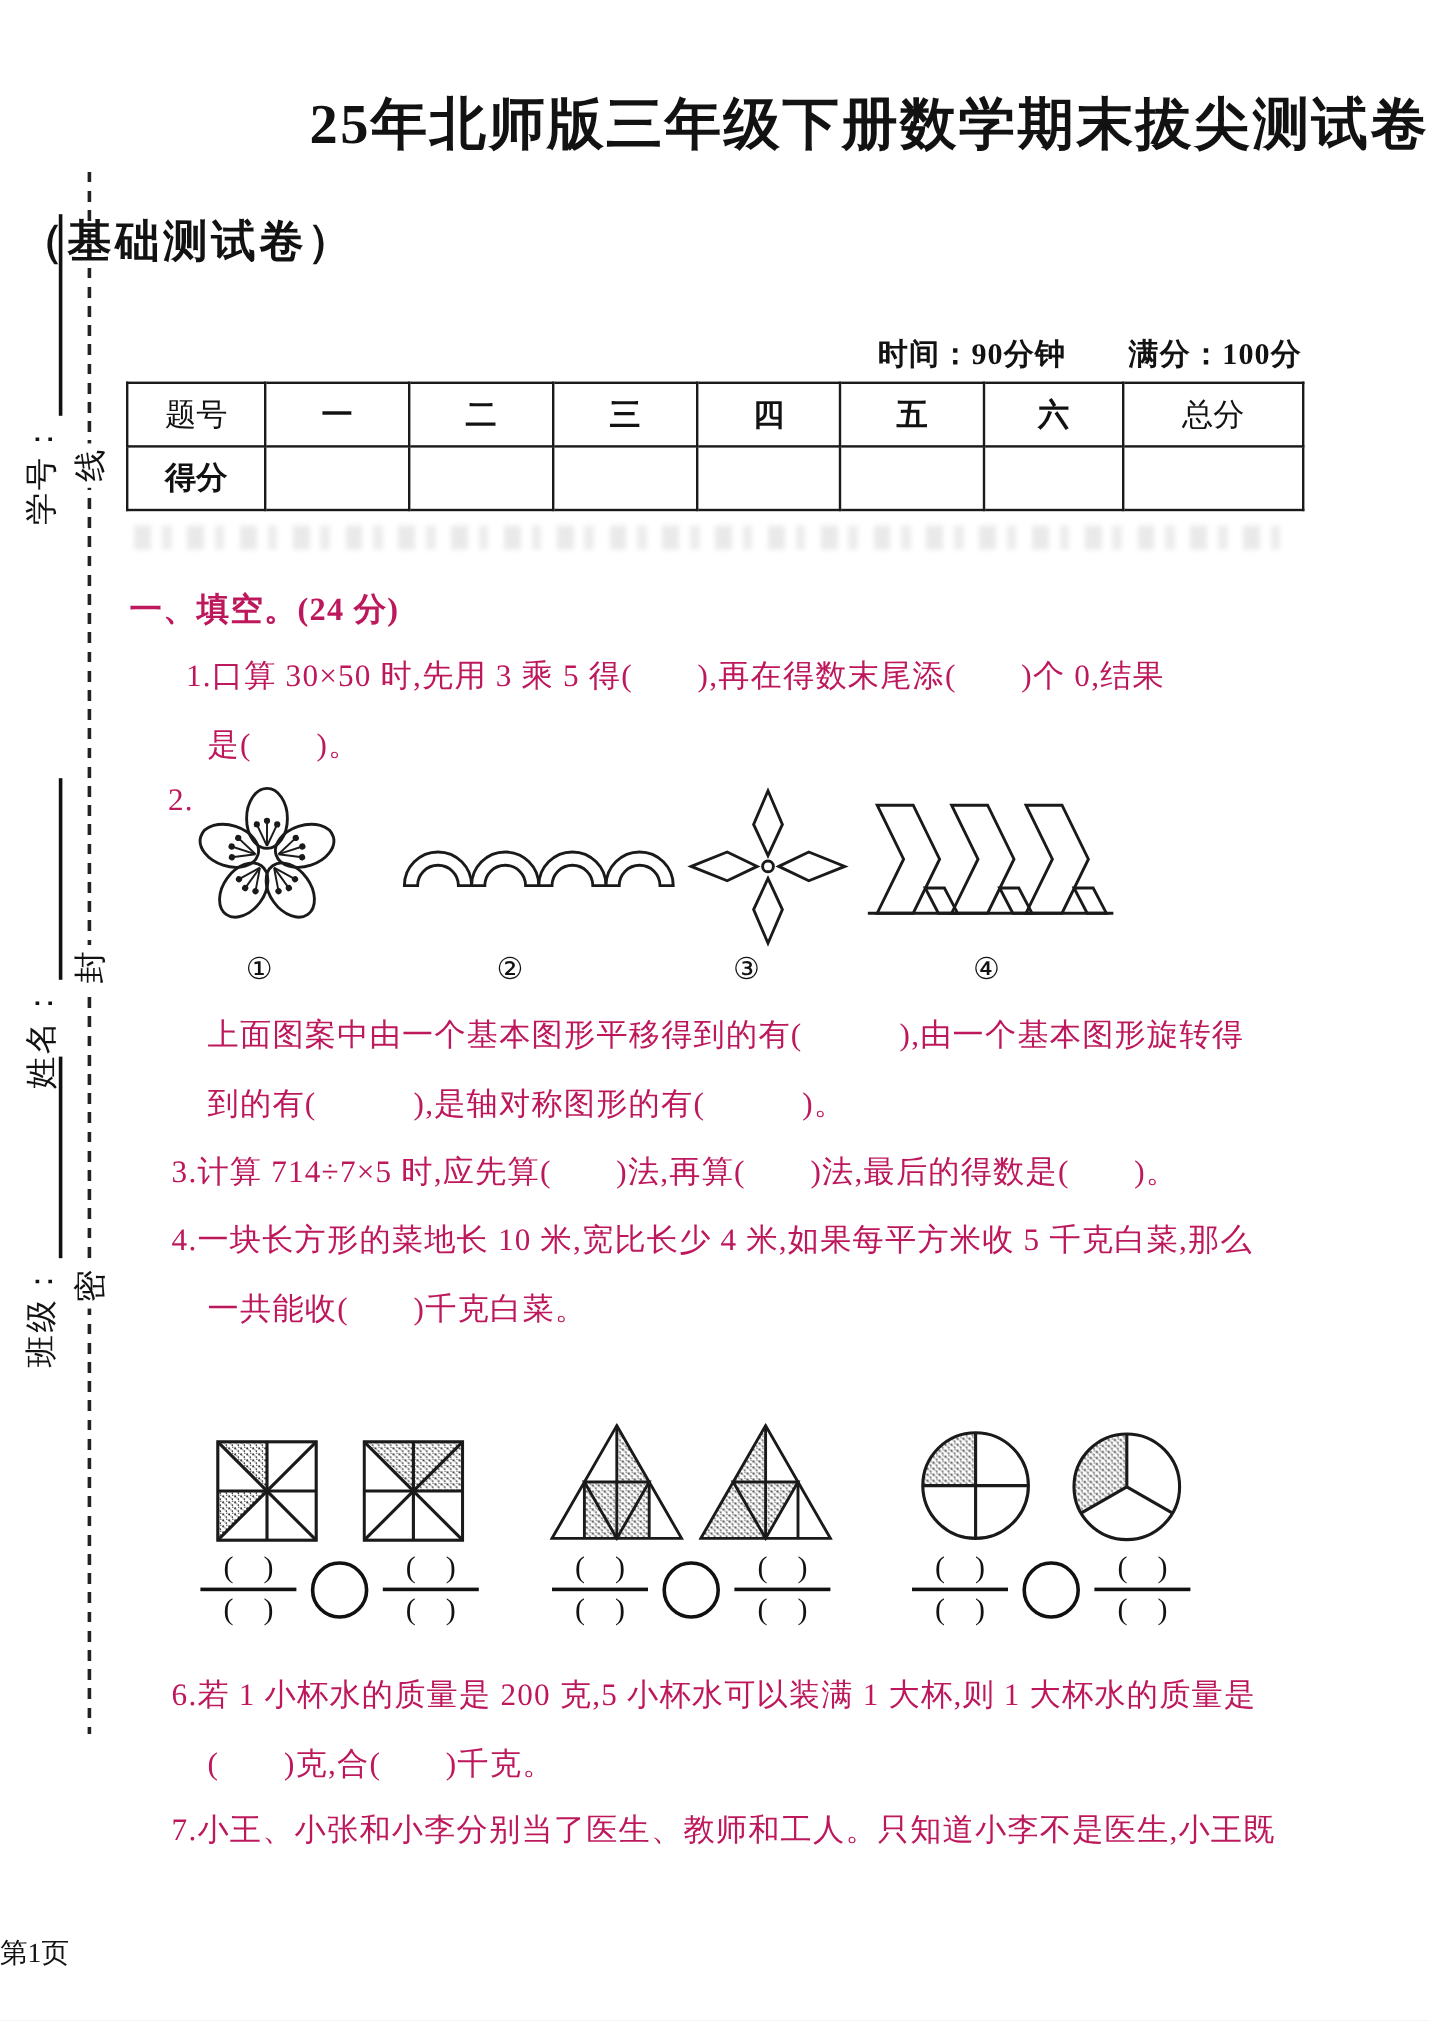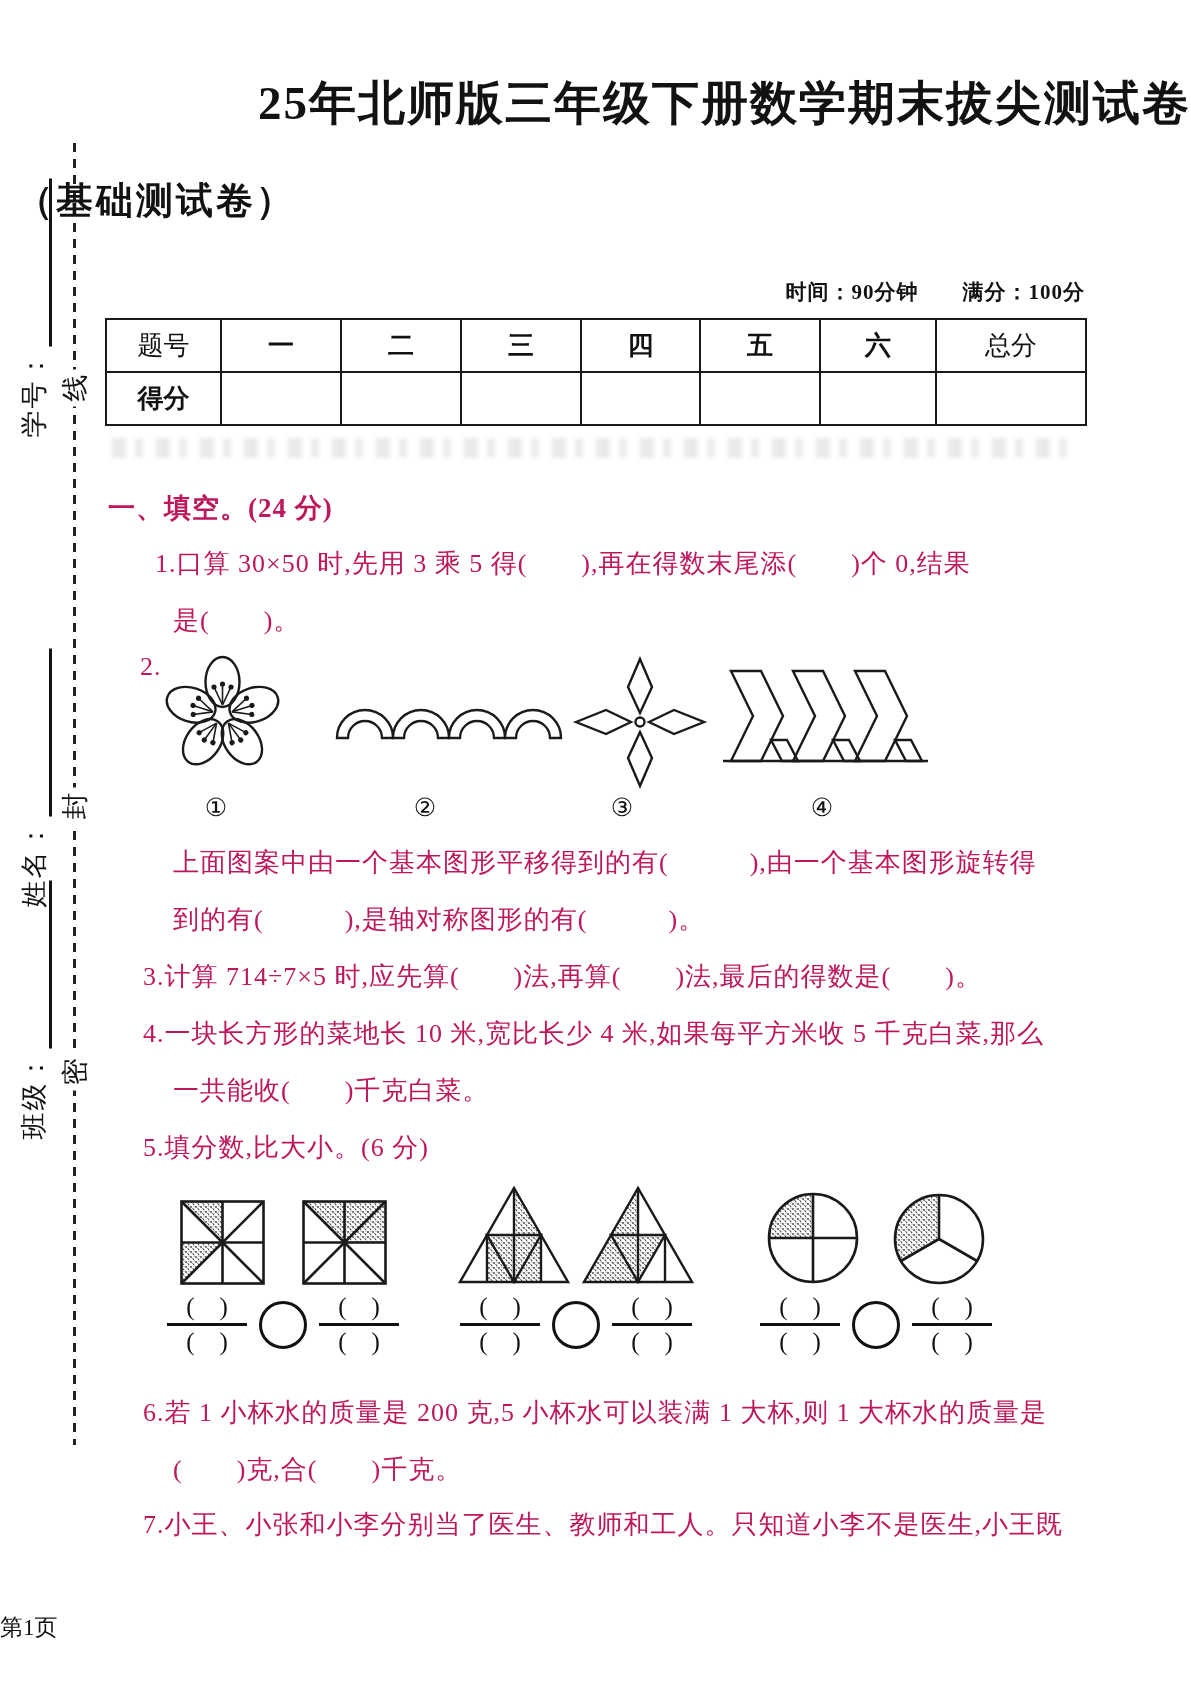--- a/index.html
+++ b/index.html
@@ -6,21 +6,21 @@
   .page{
     position:relative;width:1191px;height:1684px;background:#ffffff;
     font-family:"Liberation Serif","DejaVu Serif",serif;color:#121212;
     overflow:hidden;margin:0 auto;
   }
   
   .title{position:absolute;top:72px;left:0;width:100%;text-align:right;
     font-size:47px;font-weight:900;letter-spacing:2px;white-space:nowrap;}
   .subtitle{position:absolute;top:176px;left:16px;width:100%;text-align:left;
     font-size:37px;font-weight:900;letter-spacing:3px;}
-  .info{position:absolute;top:278px;right:106px;font-size:21px;font-weight:bold;letter-spacing:1px;}
+  .info{position:absolute;top:278px;right:106px;font-size:25px;font-weight:bold;letter-spacing:1px;}
   
   table.score{position:absolute;top:318px;left:105px;width:980px;border-collapse:collapse;
     font-size:26px;table-layout:fixed;}
   table.score td,table.score th{border:2px solid #1a1a1a;height:51px;text-align:center;padding:0;}
   table.score th{font-weight:normal;}
   table.score .num{font-weight:bold;}
   
   .artifact{position:absolute;top:438px;left:112px;width:956px;height:20px;opacity:.18;
     filter:blur(2px);
     background:repeating-linear-gradient(90deg,#8a8a8a 0 14px,transparent 14px 23px,#9a9a9a 23px 31px,transparent 31px 44px);}
@@ -230,21 +230,20 @@
   <span class="figlabel" style="left:622px;top:793px;">③</span>
   <span class="figlabel" style="left:822px;top:793px;">④</span>
 
   <div class="tline" style="left:173px;top:845px;">上面图案中由一个基本图形平移得到的有(　　　),由一个基本图形旋转得</div>
   <div class="tline" style="left:173px;top:902px;">到的有(　　　),是轴对称图形的有(　　　)。</div>
 
   <div class="tline" style="left:143px;top:959px;">3.计算 714÷7×5 时,应先算(　　)法,再算(　　)法,最后的得数是(　　)。</div>
   <div class="tline" style="left:143px;top:1016px;">4.一块长方形的菜地长 10 米,宽比长少 4 米,如果每平方米收 5 千克白菜,那么</div>
   <div class="tline" style="left:173px;top:1073px;">一共能收(　　)千克白菜。</div>
 
-  <div class="tline" style="left:143px;top:1130px;">5.填分数,比大小。(6 分)</div>
 
   <div class="fig" style="left:180px;top:1200px;">
     <svg width="85" height="85" viewBox="0 0 85 85">
       <defs>
           <pattern id="spk1" width="5" height="5" patternUnits="userSpaceOnUse">
         <circle cx="1" cy="2" r="0.9" fill="#3c3c3c"></circle>
             <circle cx="3.6" cy="4.2" r="0.7" fill="#2e2e2e"></circle>
             <circle cx="4" cy="1" r="0.6" fill="#4a4a4a"></circle>
             <circle cx="2.4" cy="3.2" r="0.5" fill="#555"></circle>
       </pattern>

